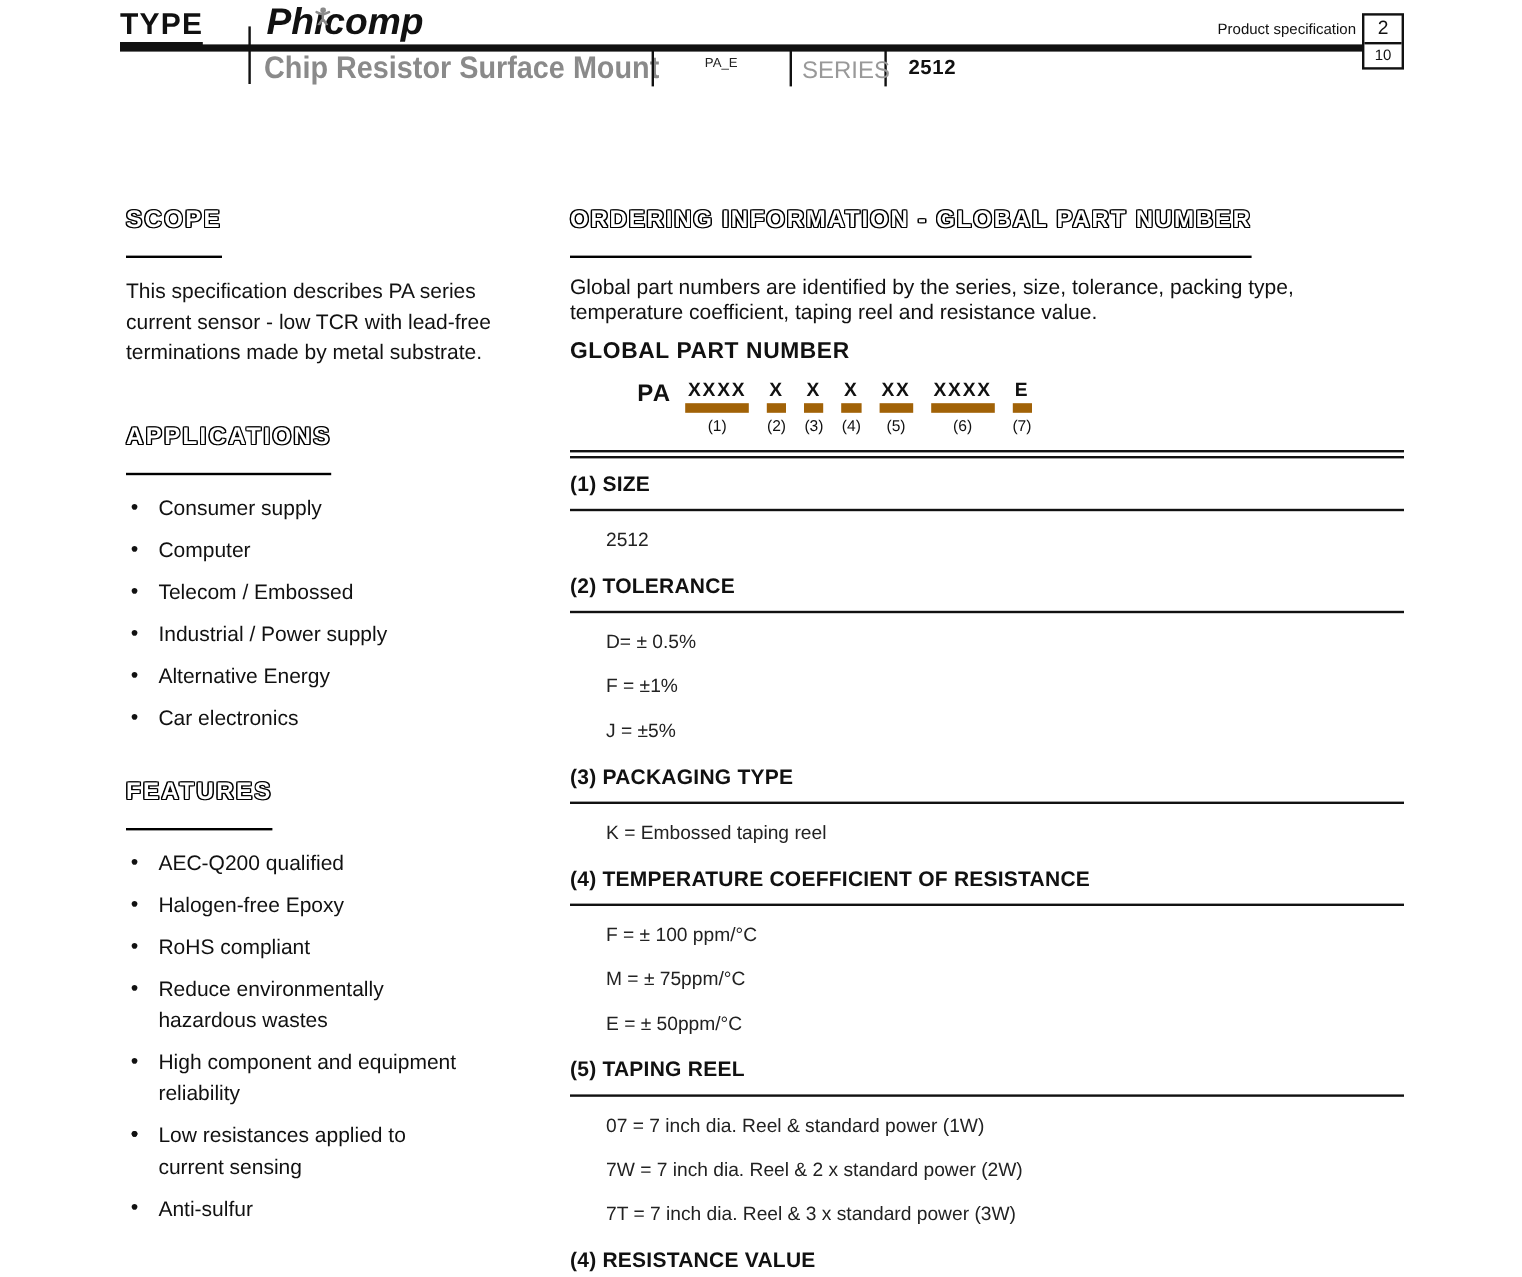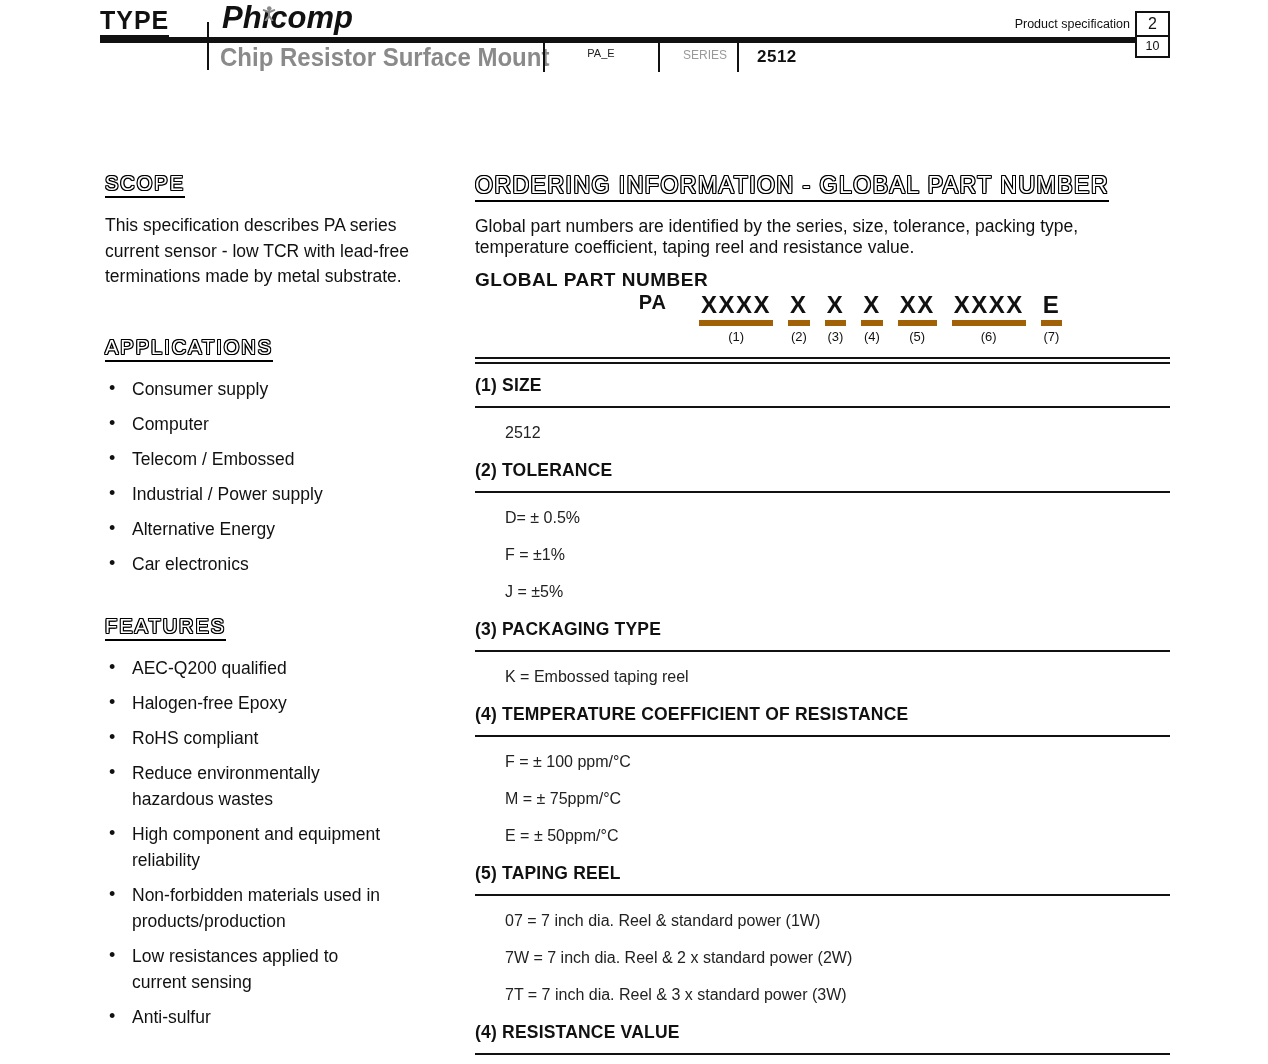--- a/index.html
+++ b/index.html
@@ -54,39 +54,39 @@
   }
   .vsep-a { position:absolute; left:543px; top:42px; width:2px; height:30px; background:#111; }
   .vsep-b { position:absolute; left:658px; top:42px; width:2px; height:30px; background:#111; }
   .vsep-c { position:absolute; left:737px; top:42px; width:2px; height:30px; background:#111; }
   .series-code {
     position:absolute; left:551px; top:47px; width:100px; text-align:center;
     font-size:11px; color:#222;
   }
   .series-label {
     position:absolute; left:660px; top:48px; width:90px; text-align:center;
-    font-size:12px; color:#999;
+    font-size:20px; color:#999;
   }
   .size-code {
     position:absolute; left:757px; top:47px;
     font-size:17px; font-weight:bold; color:#111; letter-spacing:0.5px;
   }
 
   
   .outline-heading {
     display:inline-block;
-    font-weight:normal;
+    font-weight:bold;
     font-size:20px;
     letter-spacing:2px;
     color:#fff;
     text-shadow:
       -1px -1px 0 #000, 1px -1px 0 #000, -1px 1px 0 #000, 1px 1px 0 #000,
       -1px 0 0 #000, 1px 0 0 #000, 0 -1px 0 #000, 0 1px 0 #000;
     border-bottom:2px solid #000;
-    padding-bottom:1px;
+    padding-bottom:18px;
   }
 
   
   .left-col {
     position:absolute; left:105px; top:172px; width:335px;
   }
   .scope-body {
     margin-top:15px;
     font-size:17.5px; line-height:25.5px; color:#111;
     width:322px;
@@ -102,39 +102,39 @@
   }
   .features-list li { max-width:282px; }
   .bullet-list li .bullet-dot {
     position:absolute; left:4px; top:-1px; font-size:18px; color:#111;
   }
 
   
   .right-col {
     position:absolute; left:475px; top:172px; width:695px;
   }
-  .ordering-heading { font-size:23px; letter-spacing:1.5px; }
+  .ordering-heading { font-size:20px; letter-spacing:1.5px; }
   .ordering-intro {
     margin-top:14px; font-size:17.5px; line-height:21px; color:#111; width:695px;
   }
   .gpn-heading {
     margin-top:11px; font-size:19px; font-weight:bold; letter-spacing:0.5px; color:#111;
   }
   .part-number {
-    margin-left:56px;
-    display:flex; align-items:flex-start; gap:32px;justify-content:center;
+    margin-top:13px; margin-left:56px;
+    display:flex; align-items:flex-start; gap:12px;
   }
   .pn-prefix {
     font-size:20px; font-weight:bold; letter-spacing:1px; color:#111; padding-top:0px;
   }
   .pn-groups { display:flex; gap:15px; }
   .pn-group { display:flex; flex-direction:column; align-items:center; }
   .pn-code {
-    font-size:24px; font-weight:bold; letter-spacing:1.5px; color:#111;
-    border-bottom:6px solid #a16207; padding:0 2px 1px 2px;
+    font-size:16px; font-weight:bold; letter-spacing:1.5px; color:#111;
+    border-bottom:8px solid #a16207; padding:0 2px 1px 2px;
   }
   .pn-num { margin-top:3px; font-size:13px; color:#111; }
 
   .double-rule { margin-top:13px; }
   .double-rule .dr-top { height:2px; background:#111; }
   .double-rule .dr-bot { height:2px; background:#111; margin-top:3px; }
 
   .order-sections { }
   .order-section .section-title {
     font-size:17.5px; font-weight:bold; color:#111;
@@ -196,21 +196,21 @@
     </div>
 
     <div class="features-heading-wrap">
       <h2 class="outline-heading">FEATURES</h2>
       <ul class="bullet-list features-list">
           <li><span class="bullet-dot">•</span><span>AEC-Q200 qualified</span></li>
           <li><span class="bullet-dot">•</span><span>Halogen-free Epoxy</span></li>
           <li><span class="bullet-dot">•</span><span>RoHS compliant</span></li>
           <li><span class="bullet-dot">•</span><span>Reduce environmentally hazardous wastes</span></li>
           <li><span class="bullet-dot">•</span><span>High component and equipment reliability</span></li>
-          <li><span class="bullet-dot">•</span><span>Non-forbidden materials used in products/production</span></li>
+          <li><span class="bullet-dot">•</span></li>
           <li><span class="bullet-dot">•</span><span>Low resistances applied to current sensing</span></li>
           <li><span class="bullet-dot">•</span><span>Anti-sulfur</span></li>
         </ul>
     </div>
   </aside>
 
   <section class="right-col">
     <h2 class="outline-heading ordering-heading">ORDERING INFORMATION - GLOBAL PART NUMBER</h2>
     <p class="ordering-intro">Global part numbers are identified by the series, size, tolerance, packing type, temperature coefficient, taping reel and resistance value.</p>
     <h3 class="gpn-heading">GLOBAL PART NUMBER</h3>

